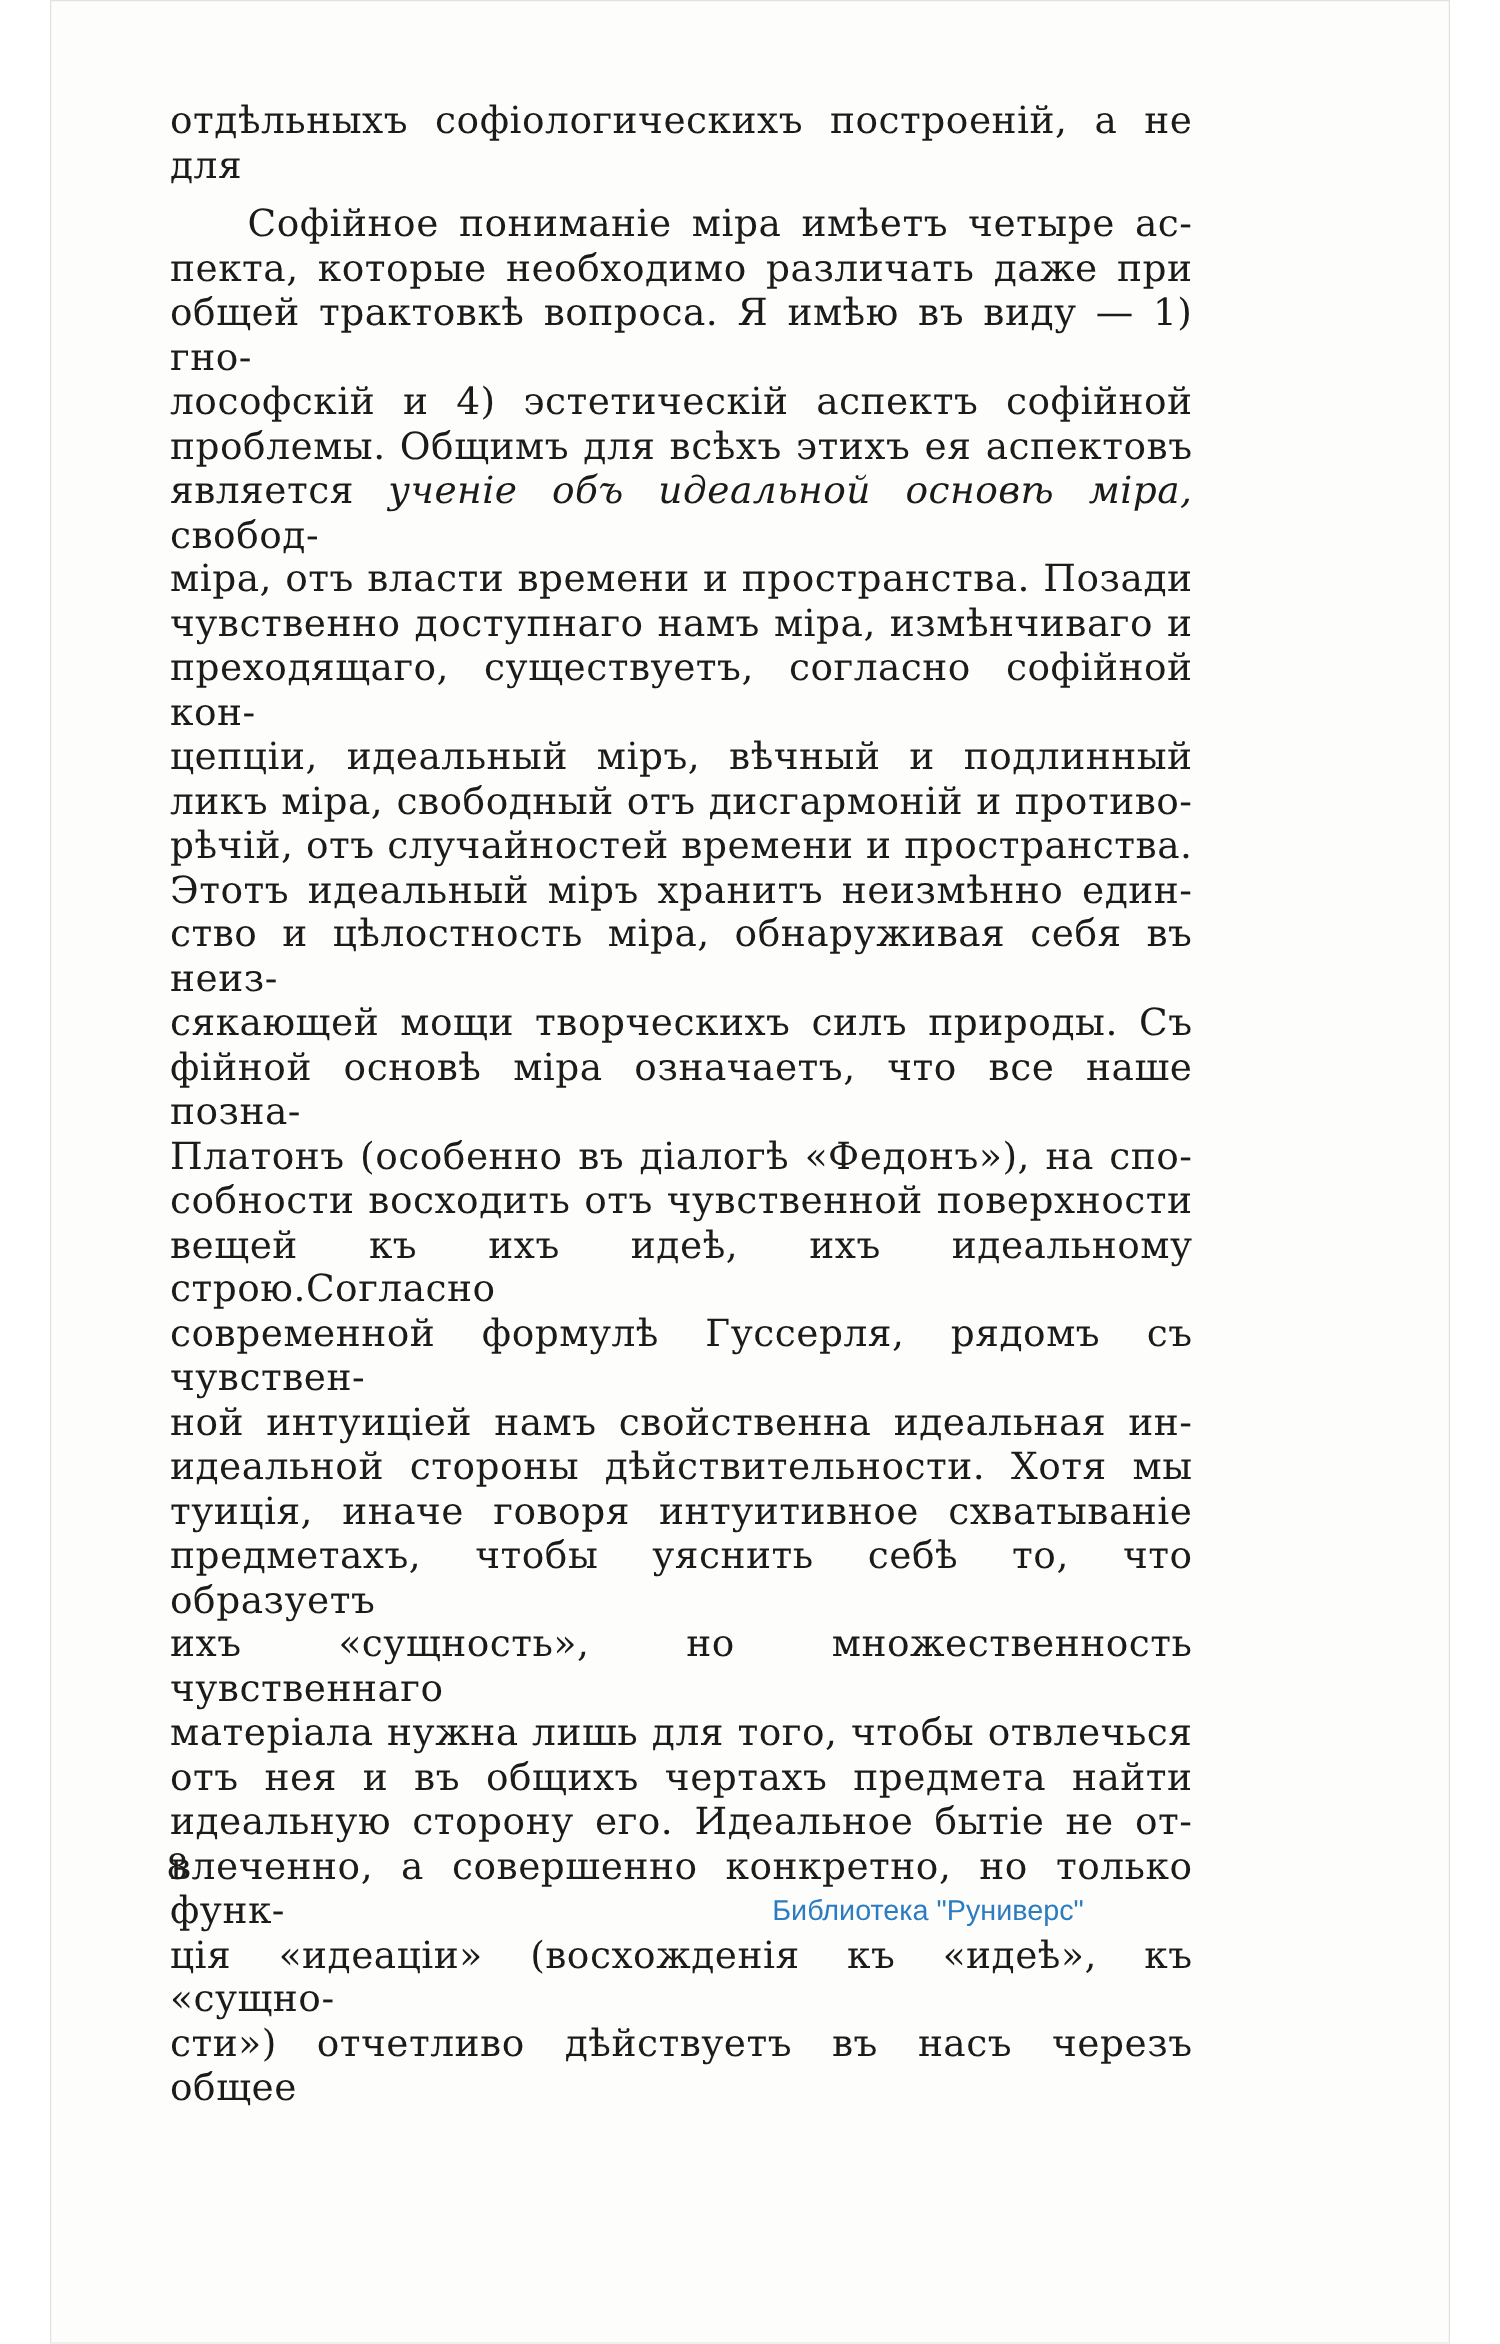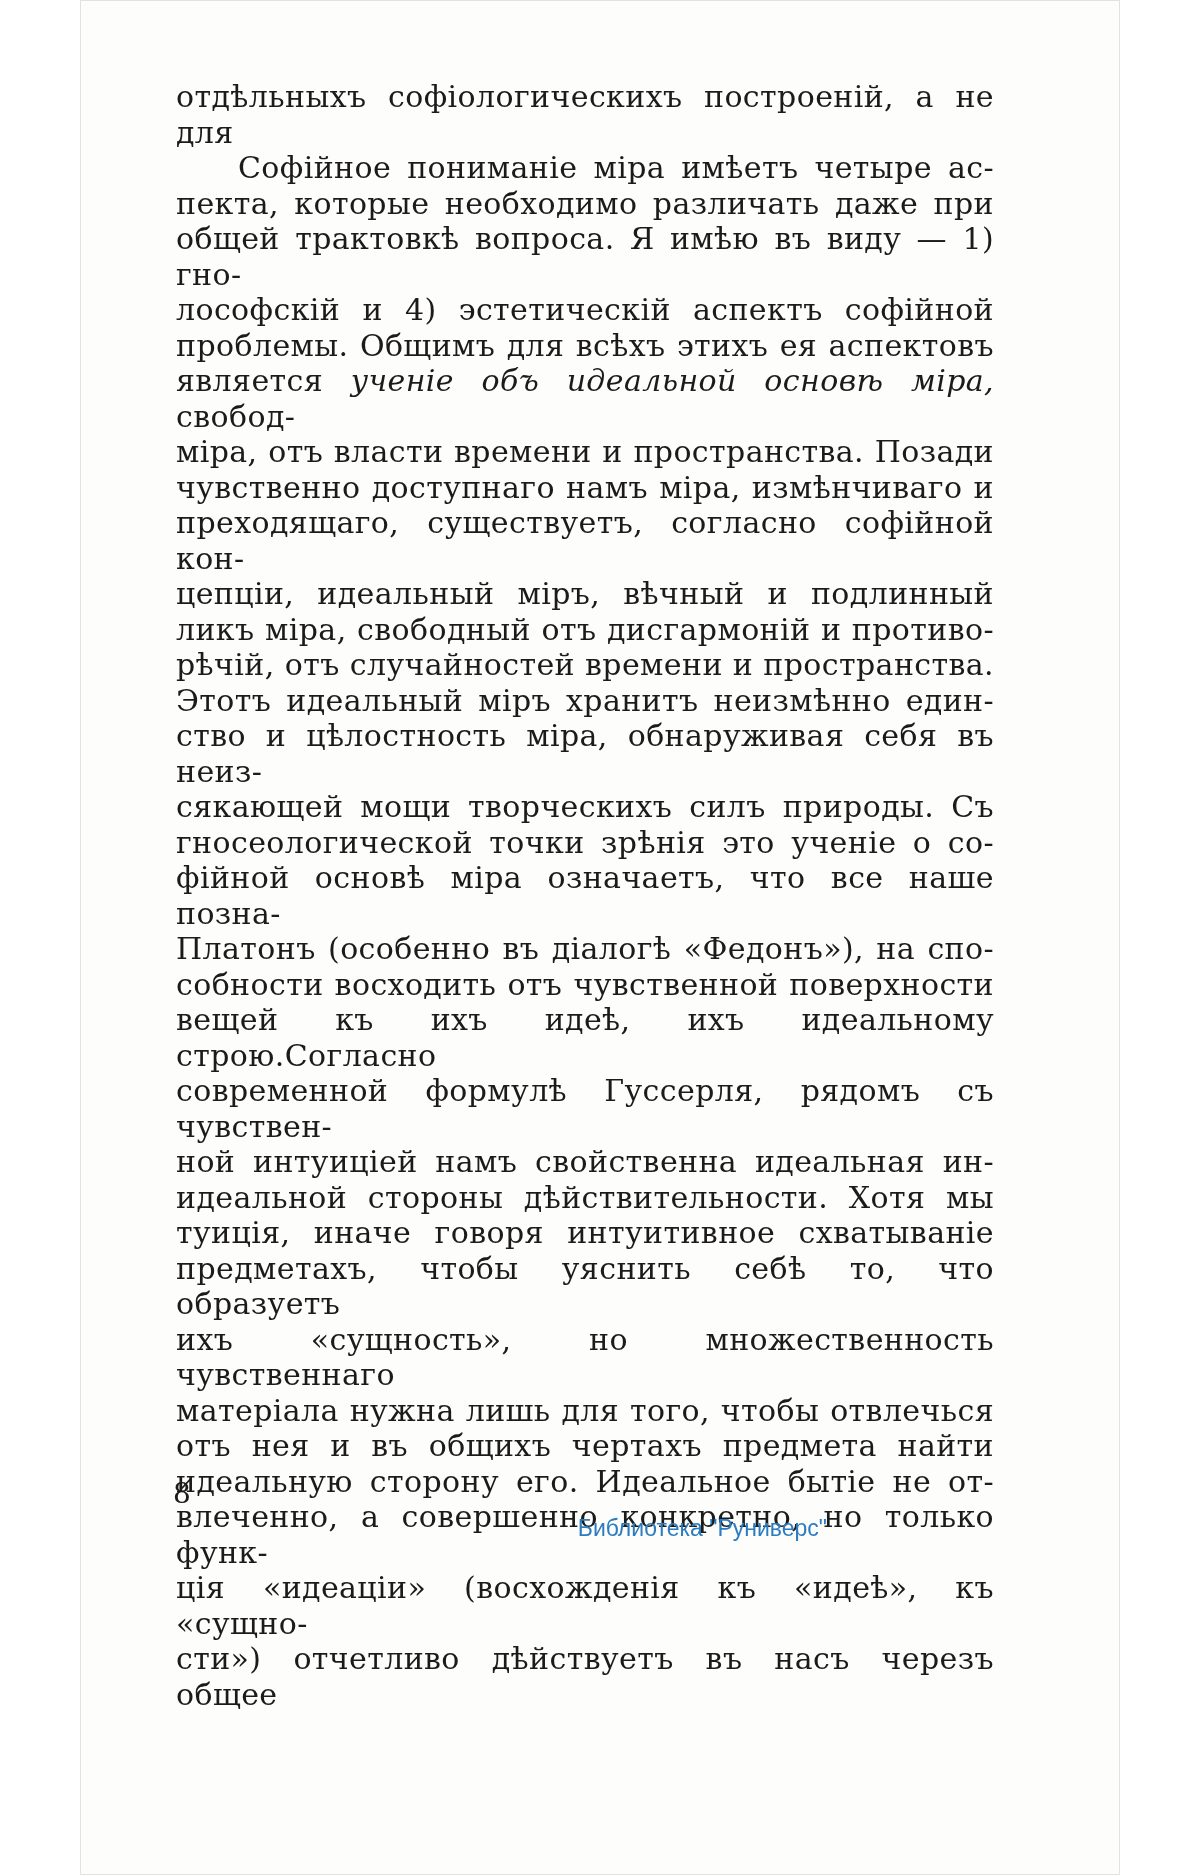--- a/index.html
+++ b/index.html
@@ -3,21 +3,21 @@
 <meta charset="utf-8">
 <title>Scanned book page</title>
 <style>
   html, body {
     margin: 0;
     padding: 0;
     background: #ffffff;
   }
   .page {
     position: relative;
-    width: 1040px;
+    width: 1120px;
     height: 1875px;
     margin: 0 auto;
     background: #fdfdfc;
     border: 1px solid #e2e2e0;
     box-sizing: border-box;
     overflow: hidden;
     font-family: "DejaVu Serif", "Liberation Serif", serif;
     color: #1c1b19;
     text-decoration: underline;
   }
@@ -34,20 +34,21 @@
     text-align: justify;
     text-align-last: justify;
     -moz-text-align-last: justify;
   }
   .line.end {
     text-align-last: left;
     -moz-text-align-last: left;
   }
   .line.indent {
     text-indent: 62px;
+    margin-top: 12px;
   }
   .line em {
     font-style: italic;
   }
   .page-number {
     position: absolute;
     left: 92px;
     top: 1476px;
     font-size: 28px;
     color: #1c1b19;
@@ -76,21 +77,20 @@
       <div class="line">является <em>ученіе объ идеальной основѣ міра,</em> свобод-</div>
       <div class="line">міра, отъ власти времени и пространства. Позади</div>
       <div class="line">чувственно доступнаго намъ міра, измѣнчиваго и</div>
       <div class="line">преходящаго, существуетъ, согласно софійной кон-</div>
       <div class="line">цепціи, идеальный міръ, вѣчный и подлинный</div>
       <div class="line">ликъ міра, свободный отъ дисгармоній и противо-</div>
       <div class="line">рѣчій, отъ случайностей времени и пространства.</div>
       <div class="line">Этотъ идеальный міръ хранитъ неизмѣнно един-</div>
       <div class="line">ство и цѣлостность міра, обнаруживая себя въ неиз-</div>
       <div class="line">сякающей мощи творческихъ силъ природы. Съ</div>
-      <div class="line">гносеологической точки зрѣнія это ученіе о со-</div>
       <div class="line">фійной основѣ міра означаетъ, что все наше позна-</div>
       <div class="line">Платонъ (особенно въ діалогѣ «Федонъ»), на спо-</div>
       <div class="line">собности восходить отъ чувственной поверхности</div>
       <div class="line">вещей къ ихъ идеѣ, ихъ идеальному строю.Согласно</div>
       <div class="line">современной формулѣ Гуссерля, рядомъ съ чувствен-</div>
       <div class="line">ной интуиціей намъ свойственна идеальная ин-</div>
       <div class="line">идеальной стороны дѣйствительности. Хотя мы</div>
       <div class="line">туиція, иначе говоря интуитивное схватываніе</div>
       <div class="line">предметахъ, чтобы уяснить себѣ то, что образуетъ</div>
       <div class="line">ихъ «сущность», но множественность чувственнаго</div>

